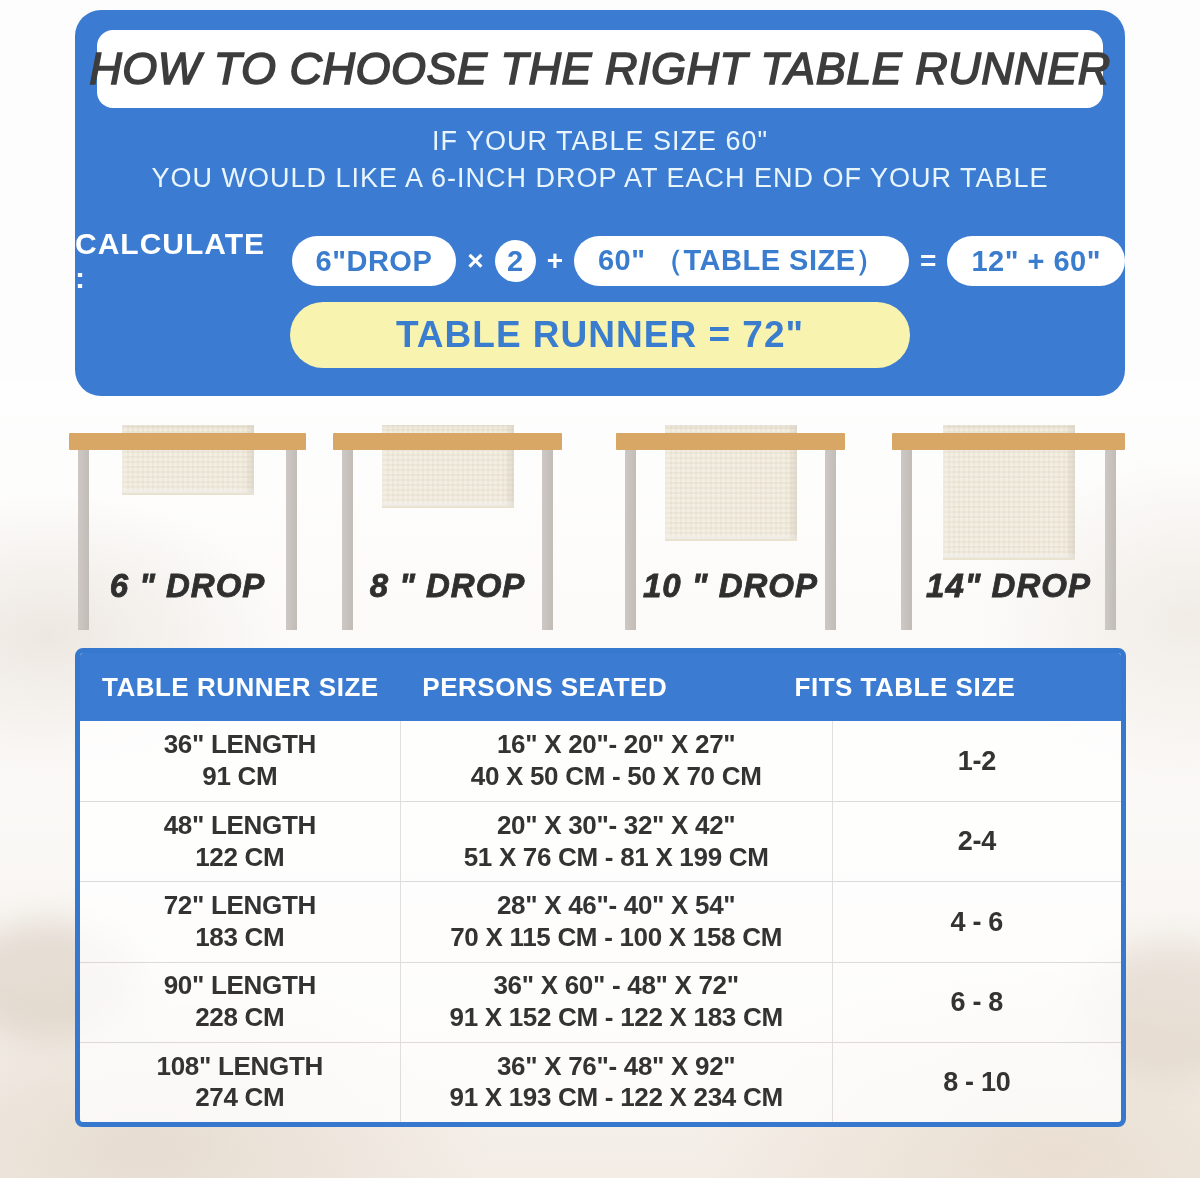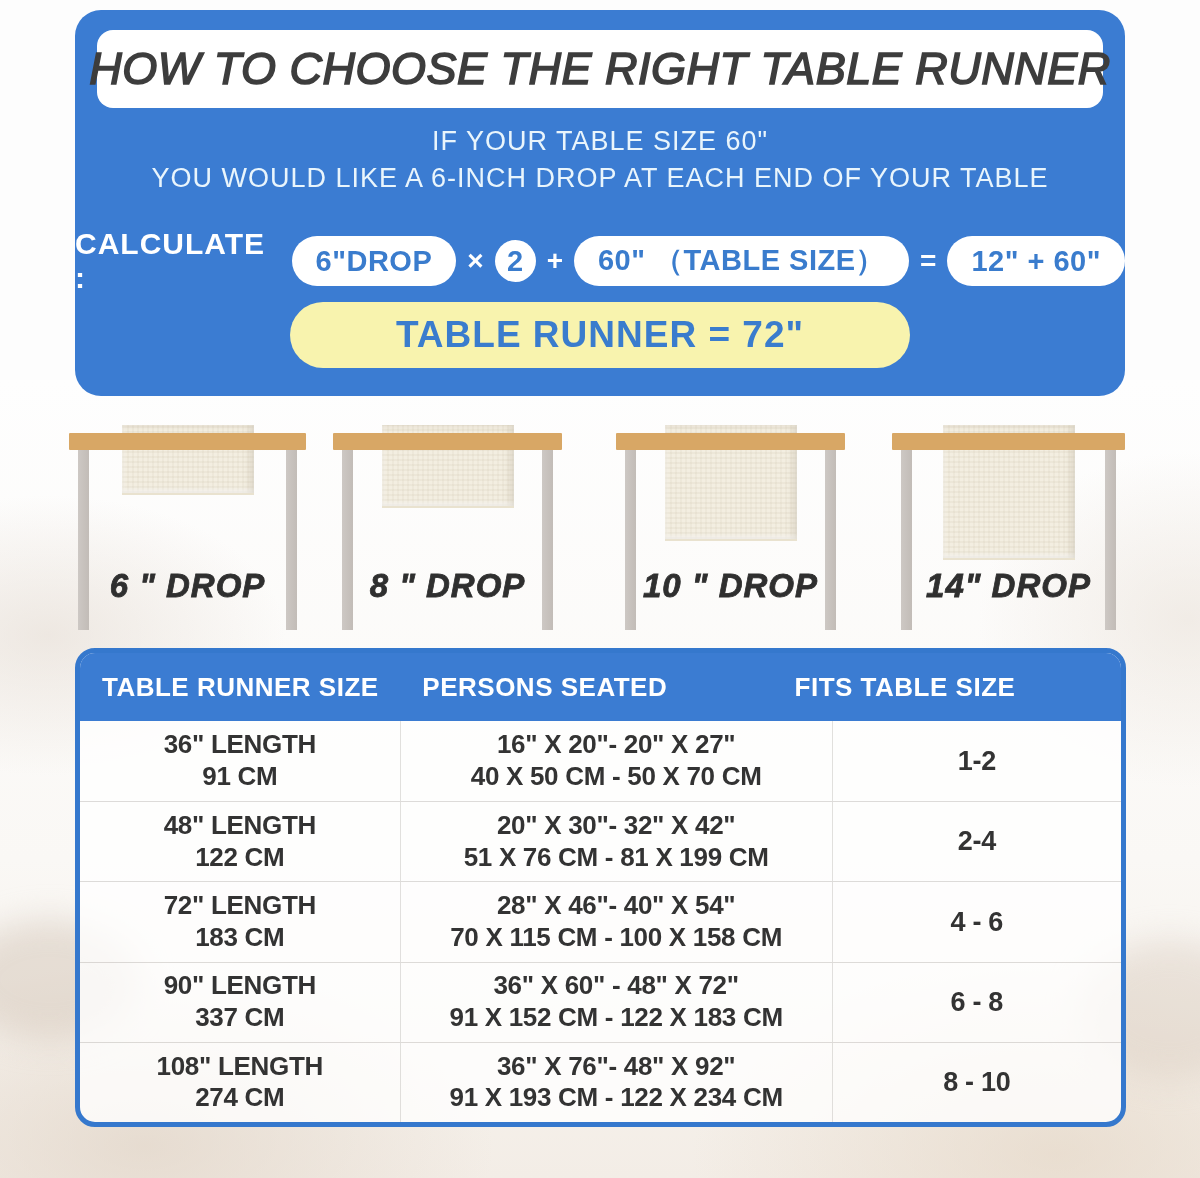--- a/index.html
+++ b/index.html
@@ -110,21 +110,21 @@
 
   .drop-label {
     position: absolute; left: 0; right: 0; top: 170px; text-align: center;
     font-size: 33px; font-weight: bold; font-style: italic; color: #2f2f2f;
     -webkit-text-stroke: 0.8px #2f2f2f; letter-spacing: 1px; white-space: nowrap;
   }
 
   
   .chart {
     position: absolute; left: 75px; top: 648px; width: 1051px; height: 479px;
-    border: 5px solid #3578cd; border-radius: 20px; overflow: hidden;
+    border: 5px solid #3578cd; border-radius: 8px; overflow: hidden;
     background: rgba(255,255,255,0.78);
   }
   .chart-head { display: flex; height: 68px; background: #3b7cd2; }
   .hc {
     display: flex; align-items: center; justify-content: center;
     color: #ffffff; font-size: 26px; font-weight: bold; letter-spacing: 0.5px;
   }
   .c1 { width: 30.8%; }
   .c2 { width: 41.5%; }
   .c3 { width: 27.7%; }
@@ -249,21 +249,21 @@
         </div>
         <div class="cell c2">
           <div class="ln">28" X 46"- 40" X 54"</div>
           <div class="ln">70 X 115 CM - 100 X 158 CM</div>
         </div>
         <div class="cell c3 persons">4 - 6</div>
       </div>
       <div class="crow">
         <div class="cell c1">
           <div class="ln">90" LENGTH</div>
-          <div class="ln">337 CM</div>
+          <div class="ln">228 CM</div>
         </div>
         <div class="cell c2">
           <div class="ln">36" X 60" - 48" X 72"</div>
           <div class="ln">91 X 152 CM - 122 X 183 CM</div>
         </div>
         <div class="cell c3 persons">6 - 8</div>
       </div>
       <div class="crow">
         <div class="cell c1">
           <div class="ln">108" LENGTH</div>

